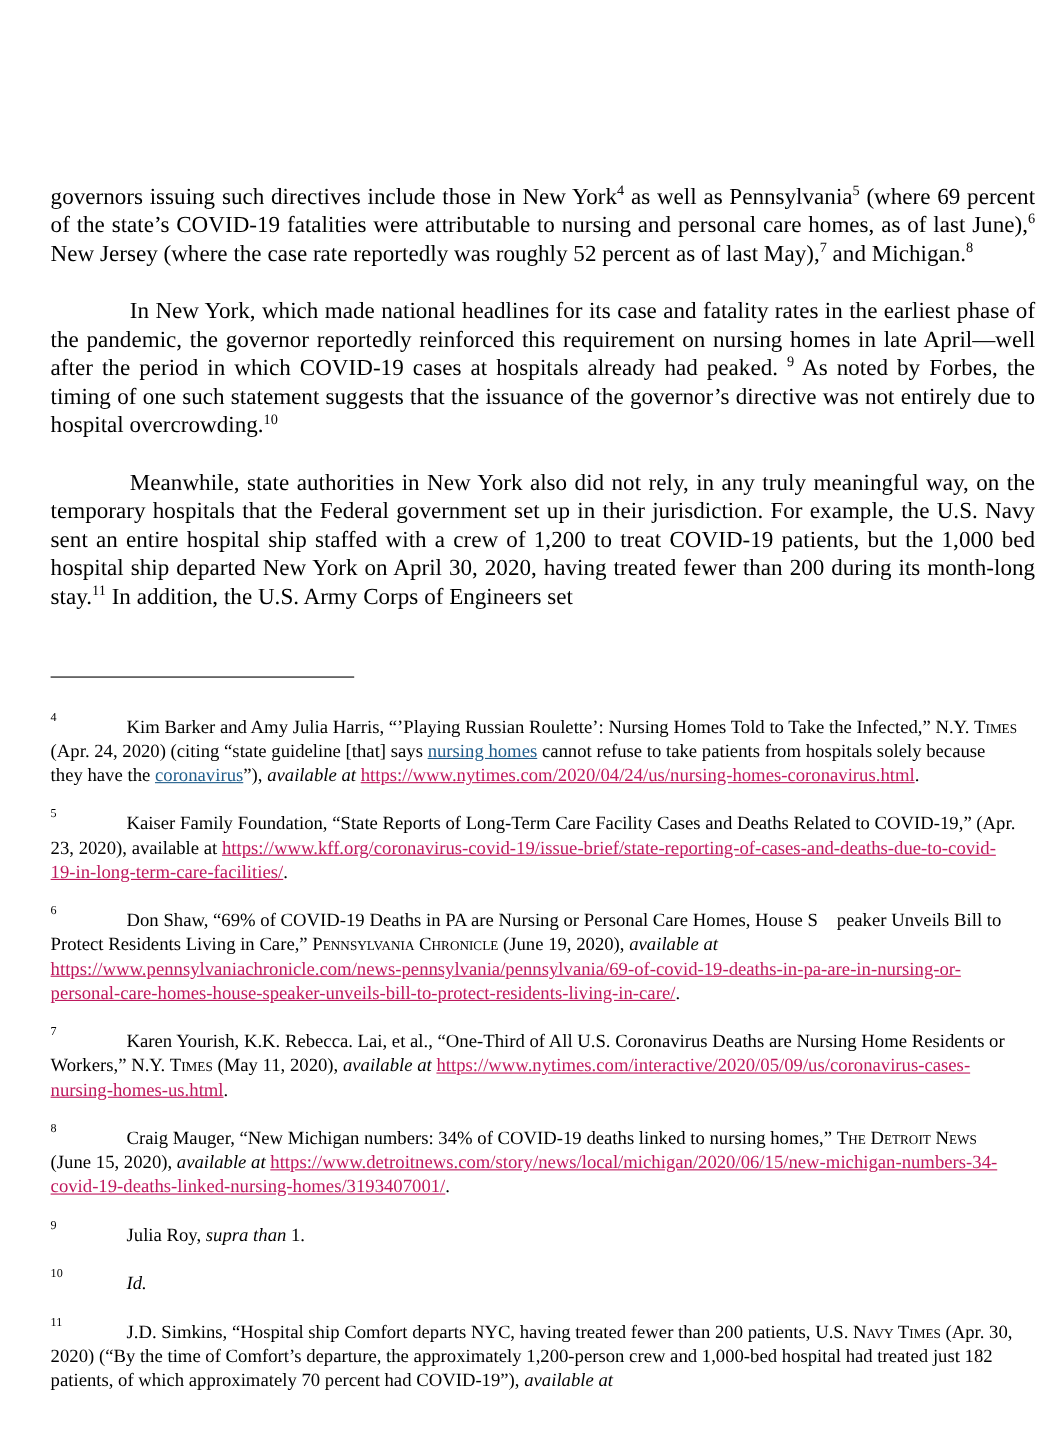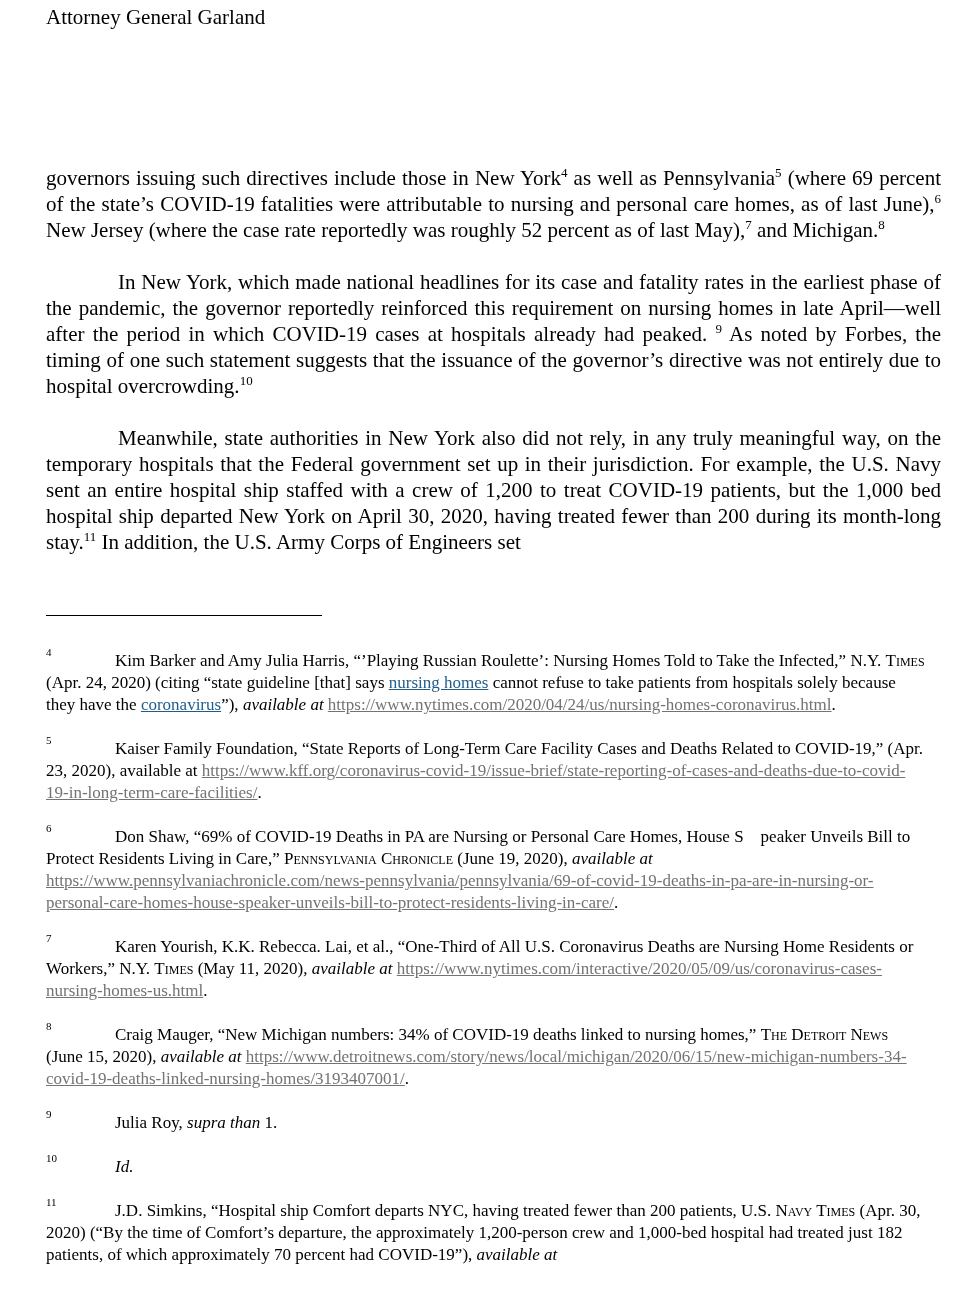--- a/index.html
+++ b/index.html
@@ -13,28 +13,27 @@
   .para { margin: 6px 0 26px 0; text-align: justify; }
   .para.indent { text-indent: 72px; }
   sup { font-size: 13px; line-height: 0; vertical-align: 8px; }
   .separator { position: absolute; left: 46px; top: 615px; width: 276px; height: 0; border-top: 1.5px solid #000; }
   .footnotes { position: absolute; left: 46px; top: 650px; width: 880px; font-size: 17px; line-height: 22px; }
   .fn { position: relative; margin: 0; }
   .fn-num { position: absolute; left: 0; top: -4px; font-size: 11px; line-height: 12px; }
   .fn-text { text-indent: 69px; }
   .sc { font-variant: small-caps; }
   .it { font-style: italic; }
-  a.link { color: #737373; text-decoration: underline; }
+  a.link { color: #be185d; text-decoration: underline; }
   a.link.dark { color: #1f5c8a; }
 </style>
 </head>
 <body>
 
 <div class="header">
-  <div>Attorney General Garland</div>
 </div>
 
 <div class="body-text">
   <p class="para"><span>governors issuing such directives include those in New York</span><sup>4</sup><span>  as well as Pennsylvania</span><sup>5</sup><span> (where 69 percent of the state’s COVID-19 fatalities were attributable to nursing and personal care homes, as of last June),</span><sup>6</sup><span> New Jersey (where the case rate reportedly was roughly 52 percent as of last May),</span><sup>7</sup><span> and Michigan.</span><sup>8</sup></p>
 
   <p class="para indent"><span> In New York, which made national headlines for its case and fatality rates in the earliest phase of the pandemic, the governor reportedly reinforced this requirement on nursing homes in late April—well after the period in which COVID-19 cases at hospitals already had peaked. </span><sup>9</sup><span>  As noted by Forbes, the timing of one such statement suggests that the issuance of the governor’s directive was not entirely due to hospital overcrowding.</span><sup>10</sup></p>
 
   <p class="para indent"><span>Meanwhile, state authorities in New York also did not rely, in any truly meaningful way, on the temporary hospitals that the Federal government set up in their jurisdiction. For example, the U.S. Navy sent an entire hospital ship staffed with a crew of 1,200 to treat COVID-19 patients, but the 1,000 bed hospital ship departed New York on April 30, 2020, having treated fewer than 200 during its month-long stay.</span><sup>11</sup><span>  In addition, the U.S. Army Corps of Engineers set</span></p>
 </div>
 

